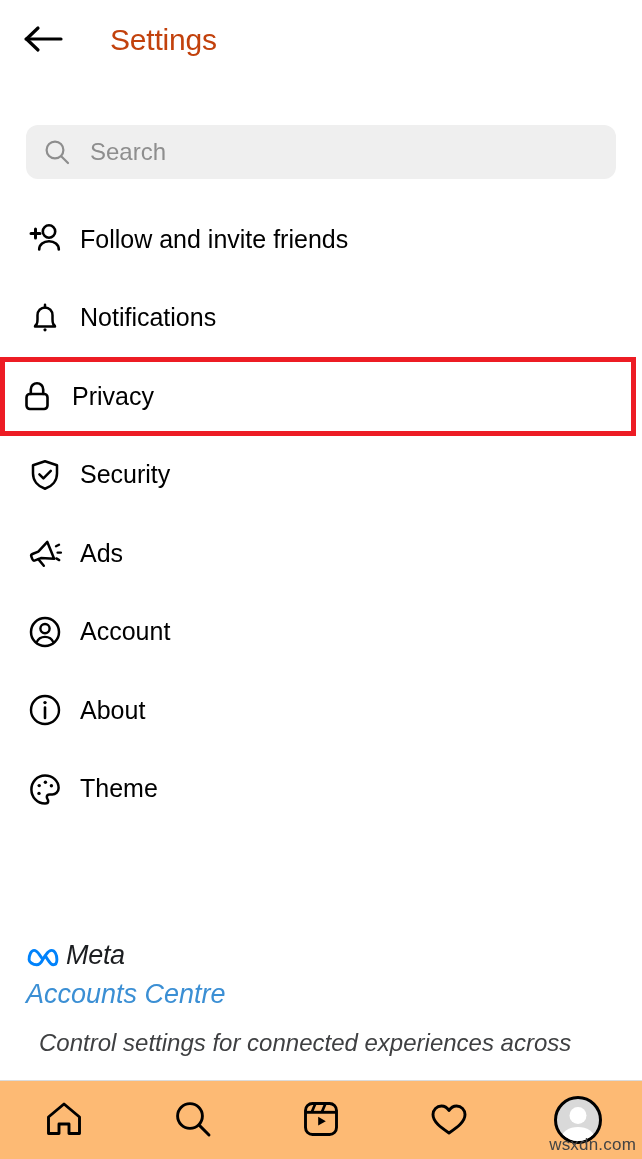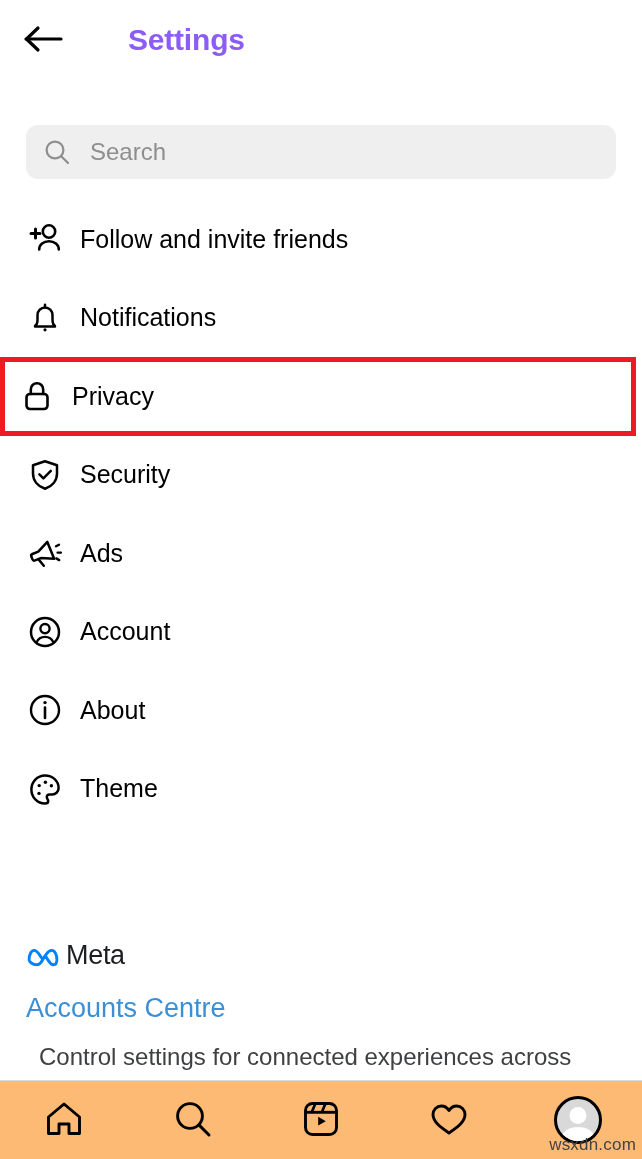--- a/index.html
+++ b/index.html
@@ -14,24 +14,24 @@
 
   
   .header { position: absolute; top: 0; left: 0; width: 642px; height: 80px; }
   .back-btn {
     position: absolute; left: 20px; top: 16px;
     width: 48px; height: 48px;
     display: flex; align-items: center; justify-content: center;
     cursor: pointer; background: none; border: none;
   }
   .page-title {
-    position: absolute; left: 128px; top: 16px; height: 48px;
+    position: absolute; left: 110px; top: 16px; height: 48px;
     display: flex; align-items: center;
-    font-size: 30px; font-weight: bold; letter-spacing: -0.2px;
-    color: #8b5cf6;
+    font-size: 30px; font-weight: normal; letter-spacing: -0.2px;
+    color: #c2410c;
   }
 
   
   .search-wrap {
     position: absolute; left: 26px; top: 125px;
     width: 590px; height: 54px;
     background: #efefef; border-radius: 12px;
     display: flex; align-items: center; padding: 0 18px;
   }
   .search-icon { width: 26px; height: 26px; flex: 0 0 26px; margin-right: 20px; }
@@ -58,29 +58,29 @@
   .menu-item .m-label { font-size: 25px; color: #000; line-height: 1; }
 
   .menu-item.highlighted {
     border: 5px solid #ed1c24;
     height: 78.5px;
     padding-left: 13px;
     width: 636px;
   }
 
   
-  .meta-section { position: absolute; left: 0; top: 930px; width: 642px; }
+  .meta-section { position: absolute; left: 0; top: 930px; width: 642px; font-style: italic; }
   .meta-brand {
     display: flex; align-items: center;
     padding-left: 26px; height: 50px;
   }
   .meta-logo { width: 34px; height: 24px; margin-right: 6px; flex: 0 0 34px; }
   .meta-word { font-size: 27px; font-weight: 500; color: #1c1e21; letter-spacing: -0.3px; }
   .accounts-centre {
-    padding-left: 26px; margin-top: 14px;
+    padding-left: 26px; 
     font-size: 27px; color: #3b8fd4; cursor: pointer;
     line-height: 1.1;
   }
   .meta-desc {
     padding-left: 39px; margin-top: 18px;
     font-size: 24px; color: #3f4042; line-height: 1.25;
     width: 600px;
   }
 
   

